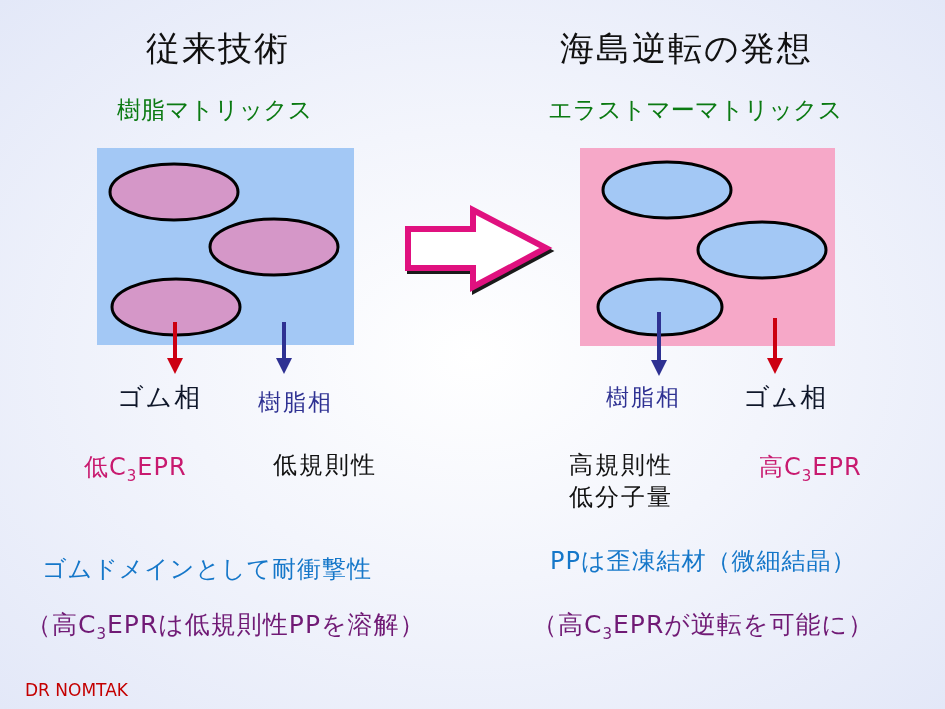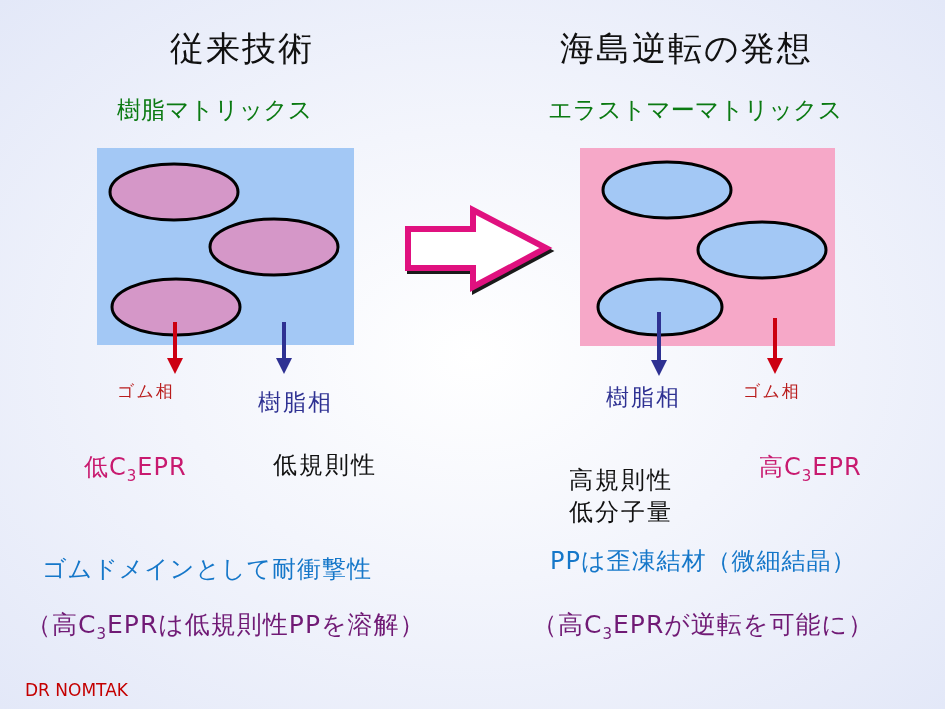--- a/index.html
+++ b/index.html
@@ -4,35 +4,35 @@
 <style>
   html, body { margin: 0; padding: 0; }
   body {
     width: 945px; height: 709px; position: relative; overflow: hidden;
     font-family: "DejaVu Sans", "Liberation Sans", sans-serif;
     background: radial-gradient(ellipse at 50% 50%, #ffffff 0%, #f3f5fc 45%, #e3e8f8 100%);
   }
   .abs { position: absolute; white-space: nowrap; }
   .title { font-size: 34px; color: #111; letter-spacing: 2px; }
   .sub { font-size: 24px; color: #0b7a12; }
-  .pink { color: #b91c1c; font-size: 17px; letter-spacing: 2px; }
+  .pink { color: #0f172a; font-size: 26px; letter-spacing: 2px; }
   .navy { color: #2e3192; font-size: 23px; letter-spacing: 2px; }
   .black { color: #111; font-size: 24px; letter-spacing: 2px; line-height: 32px; }
   .epr { font-size: 24px; color: #c81a6f; letter-spacing: 1px; }
   .epr sub { font-size: 15px; vertical-align: -6px; }
   .blue { color: #1577c9; font-size: 24px; letter-spacing: 1px; }
   .note { color: #701a75; font-size: 25px; letter-spacing: 1px; }
   .note sub { font-size: 15px; vertical-align: -6px; }
   .credit { color: #c40000; font-size: 17px; margin-left: 17px; }
   svg { position: absolute; left: 0; top: 0; }
 </style>
 </head>
 <body>
 
-<div class="abs title" style="left:146px;top:26px;margin-left:24px;">従来技術</div>
+<div class="abs title" style="left:146px;top:26px;">従来技術</div>
 <div class="abs title" style="left:560px;top:26px;">海島逆転の発想</div>
 
 <div class="abs sub" style="left:117px;top:94px;">樹脂マトリックス</div>
 <div class="abs sub" style="left:548px;top:94px;font-family:Liberation Mono, monospace;">エラストマーマトリックス</div>
 
 <svg width="945" height="709">
   <defs>
     <marker id="mRed" markerWidth="4" markerHeight="4" refX="2" refY="2" orient="auto" markerUnits="strokeWidth">
       <path d="M0,0 L4,2 L0,4 z" fill="#cc0011"></path>
     </marker>
@@ -65,21 +65,21 @@
 <div class="abs navy" style="left:258px;top:387px;">樹脂相</div>
 <div class="abs navy" style="left:606px;top:382px;">樹脂相</div>
 <div class="abs pink" style="left:743px;top:380px;">ゴム相</div>
 
 <div class="abs epr" style="left:84px;top:451px;">
   <span>低C</span><sub>3</sub><span>EPR</span>
 </div>
 <div class="abs black" style="left:273px;top:449px;">
   <div>低規則性</div>
 </div>
-<div class="abs black" style="left:569px;top:464px;text-align:center;">
+<div class="abs black" style="left:569px;top:449px;text-align:center;">
   <div>高規則性</div>
   <div>低分子量</div>
 </div>
 <div class="abs epr" style="left:759px;top:451px;">
   <span>高C</span><sub>3</sub><span>EPR</span>
 </div>
 
 <div class="abs blue" style="left:42px;top:553px;">ゴムドメインとして耐衝撃性</div>
 <div class="abs blue" style="left:550px;top:545px;">PPは歪凍結材（微細結晶）</div>
 

